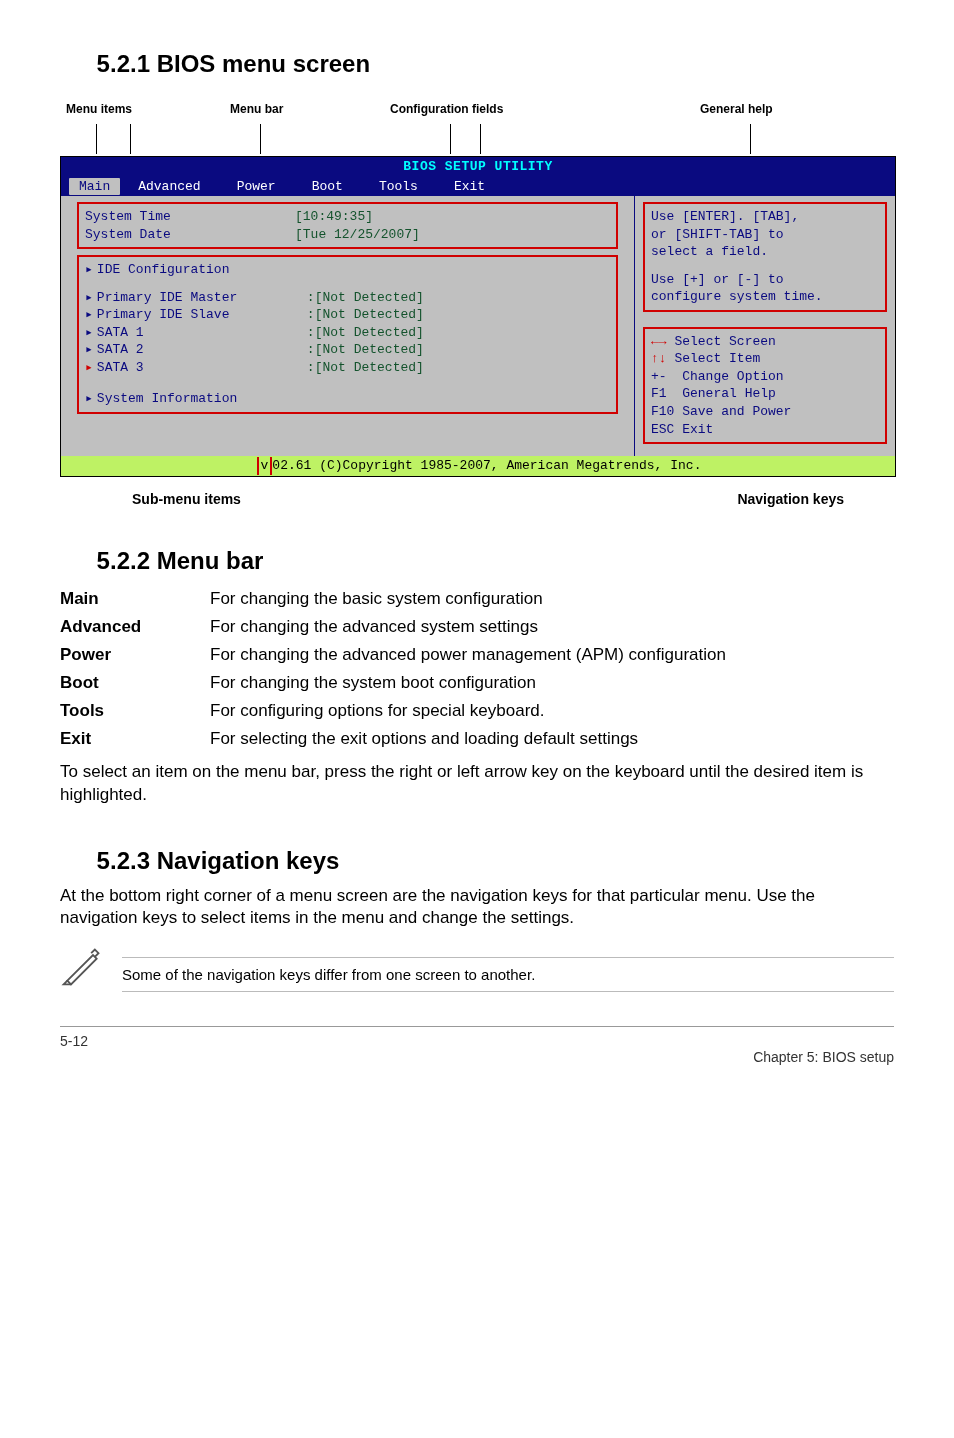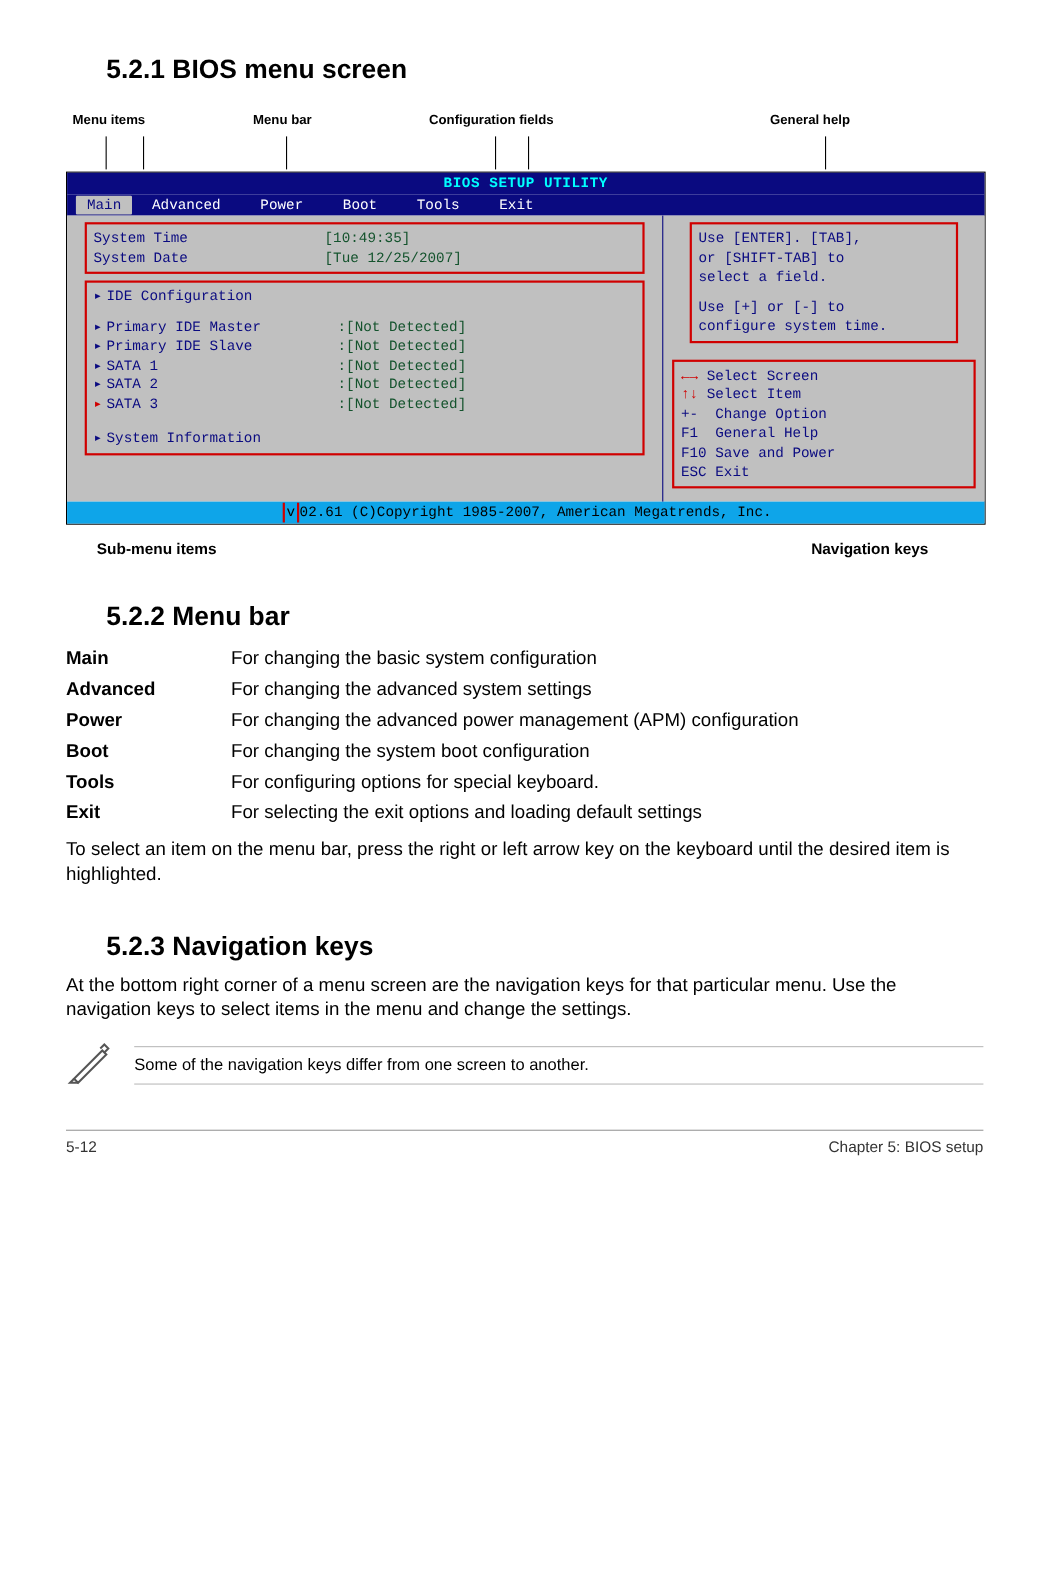--- a/index.html
+++ b/index.html
@@ -64,61 +64,61 @@
     display:flex;
     min-height:260px;
   }
   .bios-left {
     flex:1;
     padding:6px 16px;
   }
   .bios-right {
     width:244px;
     border-left:1px solid #0a0a80;
-    padding:6px 24px;
+    padding:6px 8px;
     color:#0a0a80;
     position:relative;
   }
   .redbox { border:2px solid #d00000; padding:4px 6px; margin-bottom:6px; }
   .row { display:flex; white-space:pre; }
   .row .k { color:#0a0a80; width:210px; }
   .row .v { color:#14532d; }
   .tri { color:#0a0a80; margin-right:4px; }
   .tri.r { color:#d00000; }
   .help-top { font-weight:normal; }
   .nav-block { position:absolute; bottom:6px; left:8px; right:8px; }
   .nav-line { white-space:pre; }
   .arr-lr { color:#d00000; }
   .arr-ud { color:#d00000; }
   .bios-footer {
-    background:#0ea5e9;
+    background:#bef264;
     color:#000;
     text-align:center;
     padding:1px 0;
     font-weight:normal;
   }
   .redmark-v { display:inline-block; border-left:2px solid #d00000; border-right:2px solid #d00000; padding:0 2px; margin-left:2px;}
 
   .below-labels { display:flex; margin-top:14px; font-weight:bold; font-size:14px;}
-  .below-labels .l { margin-left:28px; }
+  .below-labels .l { margin-left:72px; }
   .below-labels .r { margin-left:auto; margin-right:50px; }
 
   h3.subsection {
     font-size:24px;
     font-weight:bold;
     margin:40px 0 10px 0;
   }
   p.body { font-size:17px; margin:8px 0 14px 0; line-height:1.35; }
   table.menutbl { border-collapse:collapse; font-size:17px; width:100%; }
   table.menutbl td { vertical-align:top; padding:4px 0; }
   table.menutbl td.key { font-weight:bold; width:150px; }
-  .note-row { display:flex; align-items:center; gap:18px; margin-top:14px; }
+  .note-row { display:flex; align-items:flex-end; gap:18px; margin-top:14px; }
   .note-row .icon svg { width:44px; height:44px; }
   .note-row .txt { font-size:15px; flex:1; border-top:1px solid #bbb; border-bottom:1px solid #bbb; padding:8px 0;}
-  .footer { border-top:1px solid #999; margin-top:34px; padding-top:6px; display:flex; font-size:14px; color:#333;}
+  .footer { border-top:1px solid #999; margin-top:34px; padding-top:6px; display:flex; font-size:14px; color:#333;flex-direction:column;}
   .footer .pn { }
   .footer .ch { margin-left:auto; }
 
   .lbl-ticks { position:relative; height:20px; }
   .vline { position:absolute; width:1px; background:#000; }
 </style>
 </head>
 <body>
 
 <div class="page">

